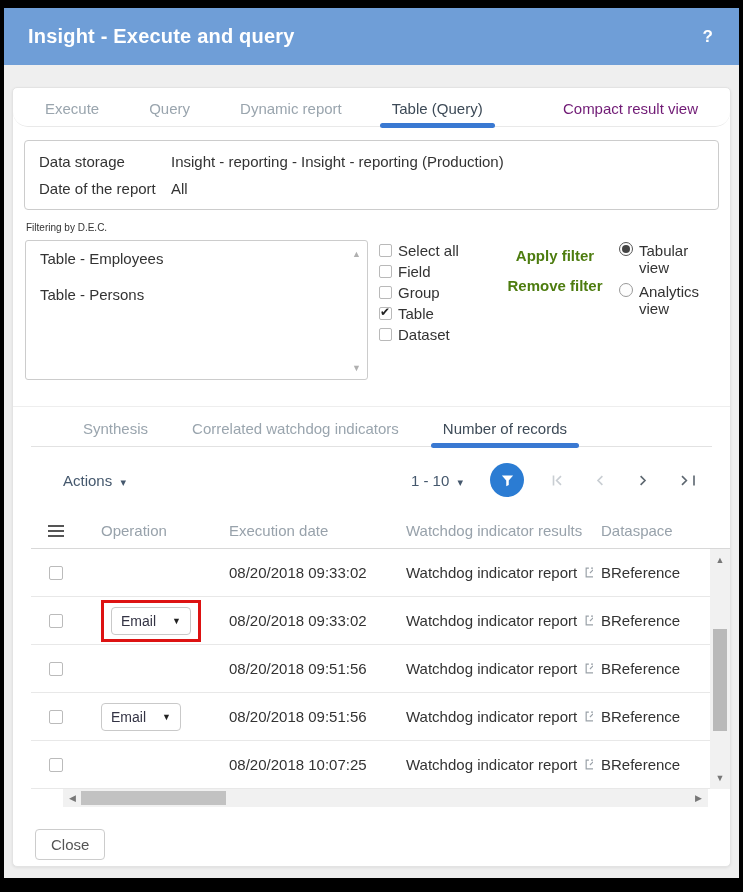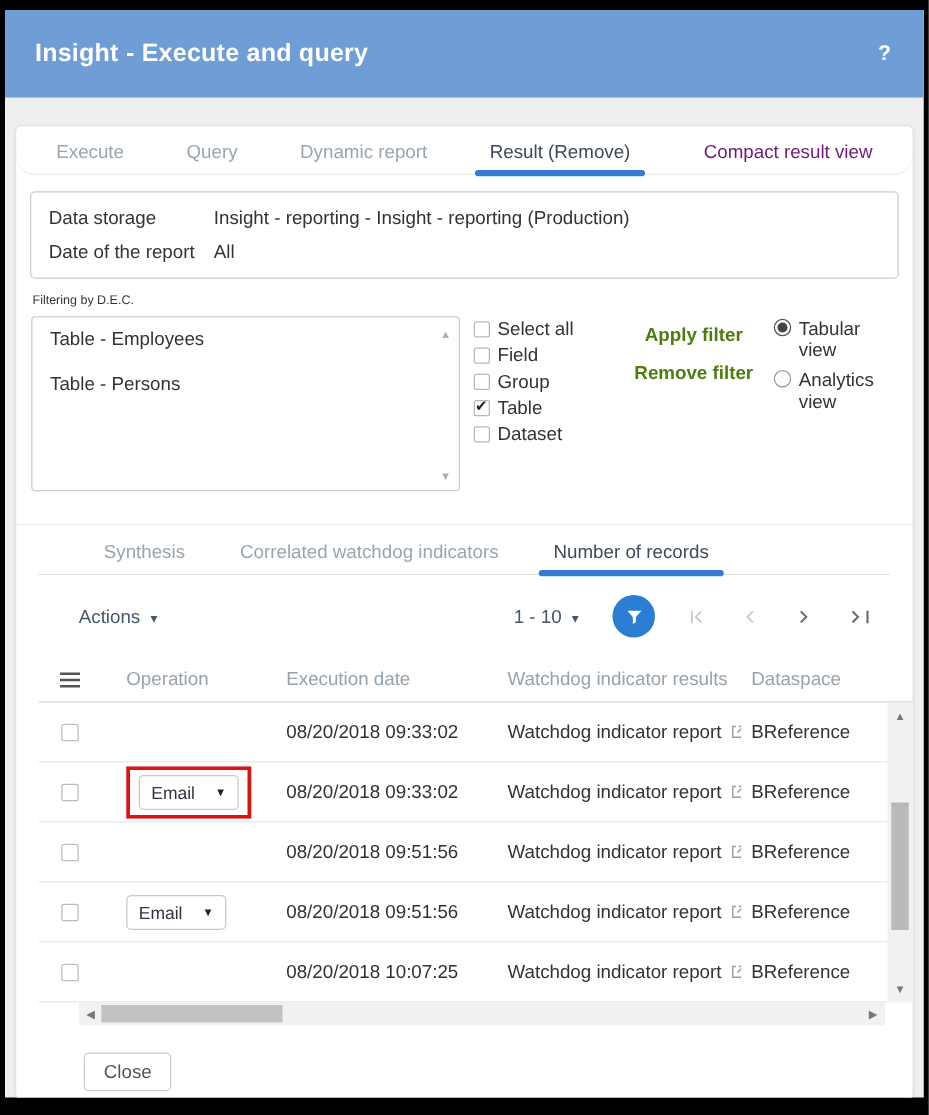--- a/index.html
+++ b/index.html
@@ -9,21 +9,21 @@
     font-family: "Liberation Sans", "DejaVu Sans", sans-serif;
     position: relative;
     overflow: hidden;
   }
   .screen {
     position: absolute; top: 8px; left: 4px; width: 735px; height: 870px;
     background: #efefef; overflow: hidden;
   }
   
   .titlebar {
-    height: 70px; background: #6f9ed7; color: #fff;
+    height: 57px; background: #6f9ed7; color: #fff;
     display: flex; align-items: center; padding: 0 26px 0 24px;
     font-size: 20px; font-weight: 700; letter-spacing: .2px;
   }
   .titlebar .help { margin-left: auto; font-size: 17px; font-weight: 700; cursor: pointer; }
   
   .card {
     margin: 22px 8px 0 8px; height: 780px; background: #fff;
     border: 1px solid #e3e3e3; border-radius: 5px;
     box-shadow: 0 1px 3px rgba(0,0,0,.07);
     position: relative;
@@ -139,21 +139,21 @@
   .vscroll .arr.up { top: 6px; } .vscroll .arr.down { bottom: 6px; }
   .vscroll .thumb { position: absolute; left: 3px; right: 3px; top: 80px; height: 102px; background: #b9b9b9; cursor: grab; }
   .hscroll {
     margin-left: 32px; margin-right: 22px; height: 18px; background: #f1f1f1;
     position: relative;
   }
   .hscroll .arr { position: absolute; top: 0; bottom: 0; display: flex; align-items: center; font-size: 9px; color: #777; cursor: pointer; }
   .hscroll .arr.left { left: 6px; } .hscroll .arr.right { right: 6px; }
   .hscroll .thumb { position: absolute; left: 18px; top: 2px; height: 14px; width: 145px; background: #c2c2c2; cursor: grab; }
   
-  .card-footer { padding: 22px 2px 0 22px; margin-left: 32px; }
+  .card-footer { padding: 22px 2px 0 22px; }
   .close-btn {
     display: inline-block; padding: 6px 15px; font-size: 15px; color: #555;
     background: #fff; border: 1px solid #ccc; border-radius: 4px; cursor: pointer;
   }
 </style>
 </head>
 <body>
 
 <div class="screen">
 
@@ -161,21 +161,21 @@
     <span>Insight - Execute and query</span>
     <span class="help">?</span>
   </div>
 
   <div class="card">
 
     <div class="tabs-row">
       <div class="tab">Execute</div>
       <div class="tab">Query</div>
       <div class="tab">Dynamic report</div>
-      <div class="tab active">Result (Remove)</div>
+      <div class="tab active">Table (Query)</div>
       <div class="tab tab-right">Compact result view</div>
     </div>
 
     <div class="info-box">
       <div class="info-row">
         <div class="info-label">Data storage</div>
         <div>Insight - reporting - Insight - reporting (Production)</div>
       </div>
       <div class="info-row">
         <div class="info-label">Date of the report</div>

